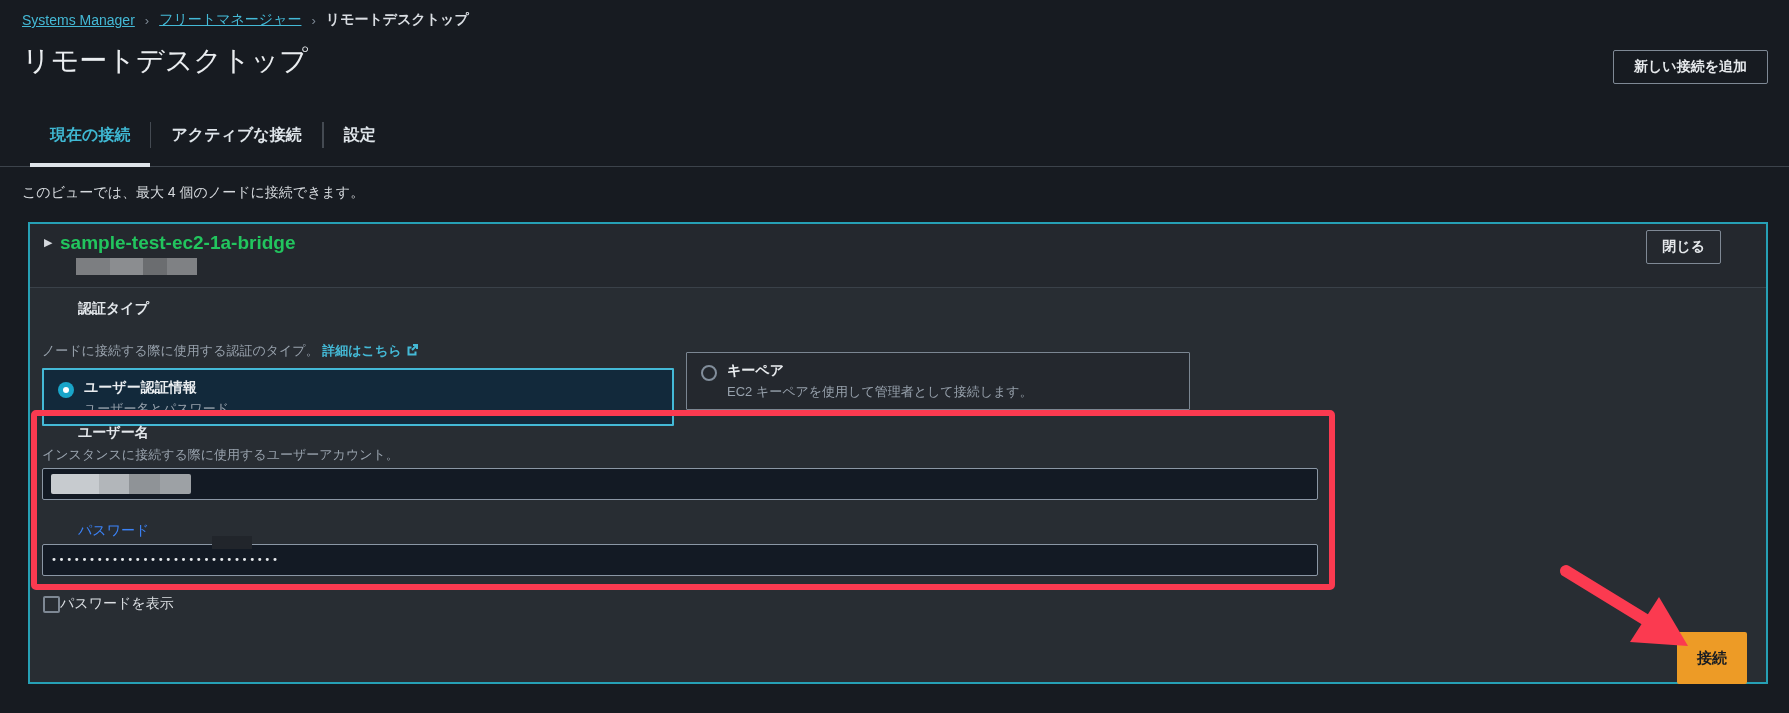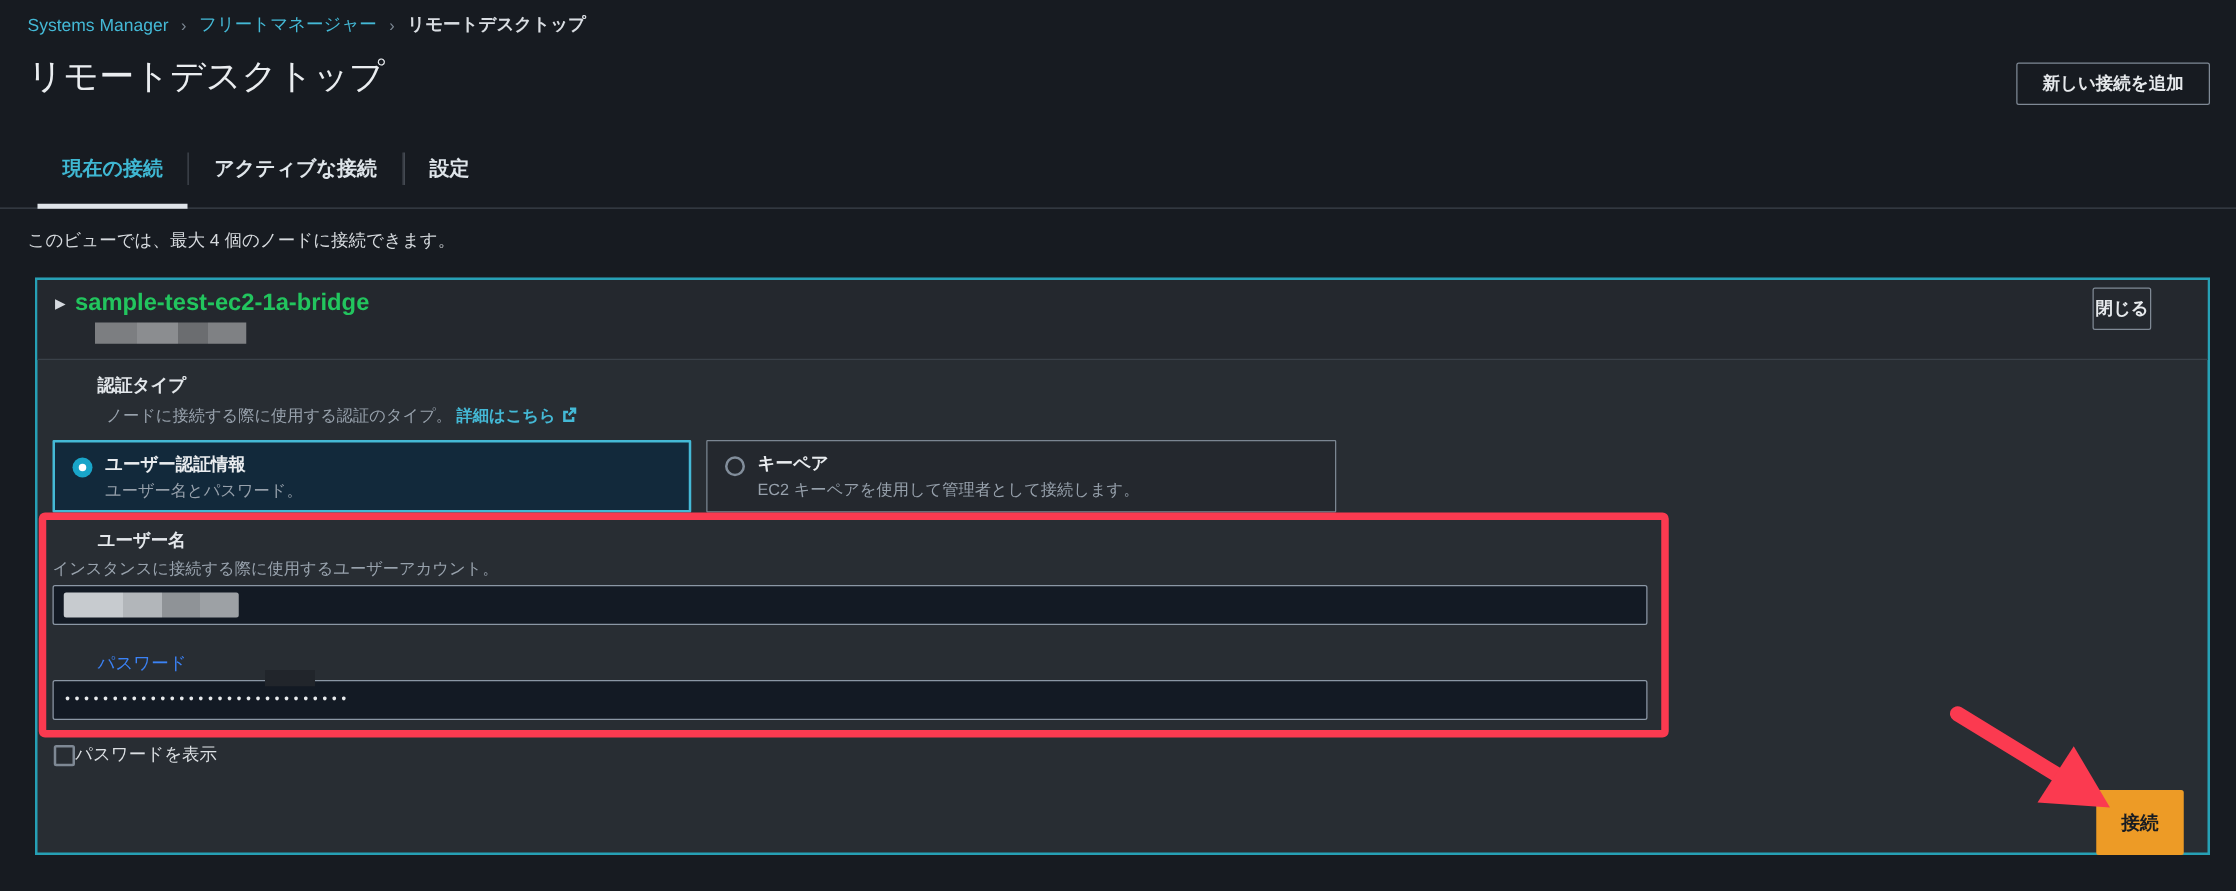--- a/index.html
+++ b/index.html
@@ -11,21 +11,21 @@
     color:#d6dade;
     overflow:hidden;
   }
 
   
   .breadcrumb {
     position:absolute; left:22px; top:11px;
     display:flex; align-items:center; gap:10px;
     font-size:14px;
   }
-  .crumb-link { color:#44b9d6; cursor:pointer; }
+  .crumb-link { color:#44b9d6; text-decoration:underline; cursor:pointer; }
   .crumb-sep { color:#7d8894; font-size:13px; }
   .crumb-current { color:#d9dde2; font-weight:bold; }
 
   .page-title {
     position:absolute; left:22px; top:42px;
     font-size:28px; font-weight:300; color:#eaedf0;
   }
 
   .btn {
     display:inline-flex; align-items:center; justify-content:center;
@@ -74,34 +74,34 @@
     color:#d5d9de; font-size:11px; cursor:pointer;
   }
   .node-name {
     position:absolute; left:30px; top:8px;
     font-size:19px; font-weight:bold; color:#22c55e;
   }
   .node-id-redacted {
     position:absolute; left:46px; top:34px; width:121px; height:17px;
     background:linear-gradient(90deg,#7c7e81 0 28%,#8b8d90 28% 55%,#6b6d70 55% 75%,#7f8184 75% 100%);
   }
-  .close-btn { position:absolute; right:45px; top:6px; height:34px; padding:0 1px; }
+  .close-btn { position:absolute; right:45px; top:6px; height:34px; padding:0 15px; }
 
   .field-label { position:absolute; left:12px; font-size:14px; font-weight:bold; color:#e3e7eb;margin-left:36px; }
   .field-desc  { position:absolute; left:12px; font-size:13px; color:#98a2ad; }
   .link { color:#44b9d6; font-weight:bold; text-decoration:none; cursor:pointer; }
   .ext-icon { display:inline-block; vertical-align:-1px; margin-left:4px; }
 
   
   .radio-cards { position:absolute; left:12px; top:128px; display:flex; gap:12px; }
   .radio-card {
     height:58px; border-radius:1px; padding:9px 16px 0 40px; position:relative;
     cursor:pointer;
   }
-  .radio-card.selected { width:511px; background:#12293b; border:2px solid #44b9d6; }
+  .radio-card.selected { width:632px; background:#12293b; border:2px solid #44b9d6;margin-top:16px; }
   .radio-card.unselected { width:504px; background:#24282e; border:1px solid #7b8692; }
   .radio-dot {
     position:absolute; left:14px; top:12px; width:16px; height:16px; border-radius:50%;
   }
   .radio-dot.on { background:#19a5c9; }
   .radio-dot.on::after {
     content:""; position:absolute; left:5px; top:5px; width:6px; height:6px;
     border-radius:50%; background:#ffffff;
   }
   .radio-dot.off { border:2px solid #828e9b; background:transparent; }
@@ -187,21 +187,21 @@
 <section class="panel">
 
   <div class="panel-header">
     <span class="expand-arrow">▶</span>
     <span class="node-name">sample-test-ec2-1a-bridge</span>
     <div class="node-id-redacted"></div>
     <button class="btn close-btn">閉じる</button>
   </div>
 
   <div class="field-label" style="top:76px;">認証タイプ</div>
-  <div class="field-desc" style="top:100px;margin-left:43px;">
+  <div class="field-desc" style="top:118px;">
     <span>ノードに接続する際に使用する認証のタイプ。</span>
     <a class="link">詳細はこちら</a><span class="ext-icon"><svg width="13" height="13" viewBox="0 0 13 13">
           <path d="M1.5 3.5 h4 v2 h-2 v5 h5 v-2 h2 v4 h-9 z" fill="#44b9d6"></path>
           <path d="M7 1 h5 v5 h-2 V4.4 L6.7 7.7 5.3 6.3 8.6 3 H7 z" fill="#44b9d6"></path>
         </svg></span>
   </div>
 
   <div class="radio-cards">
     <div class="radio-card selected">
       <span class="radio-dot on"></span>

